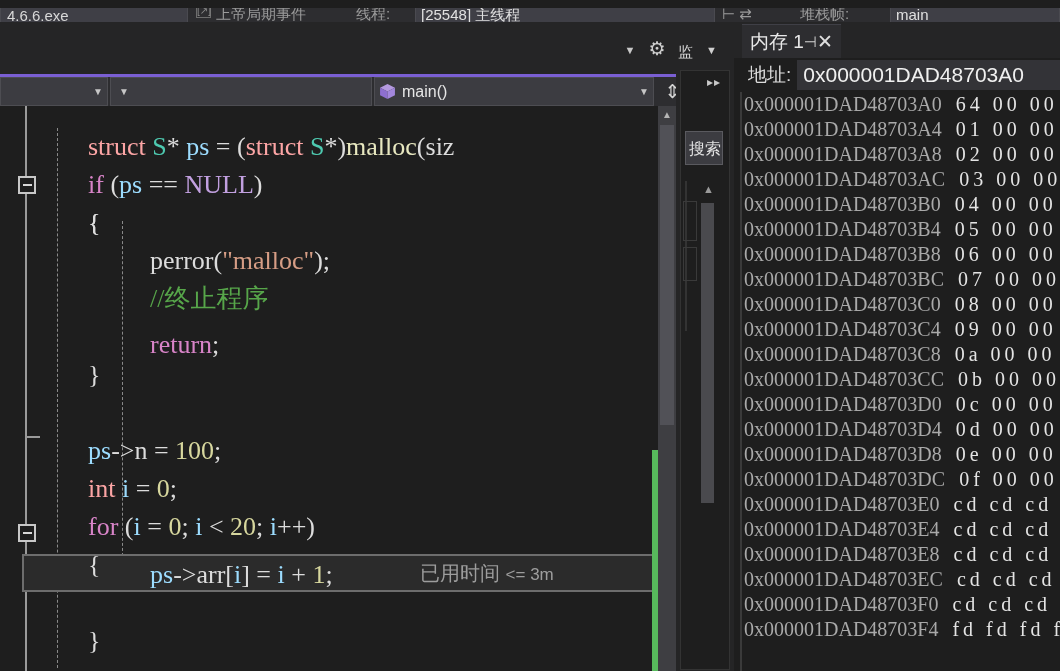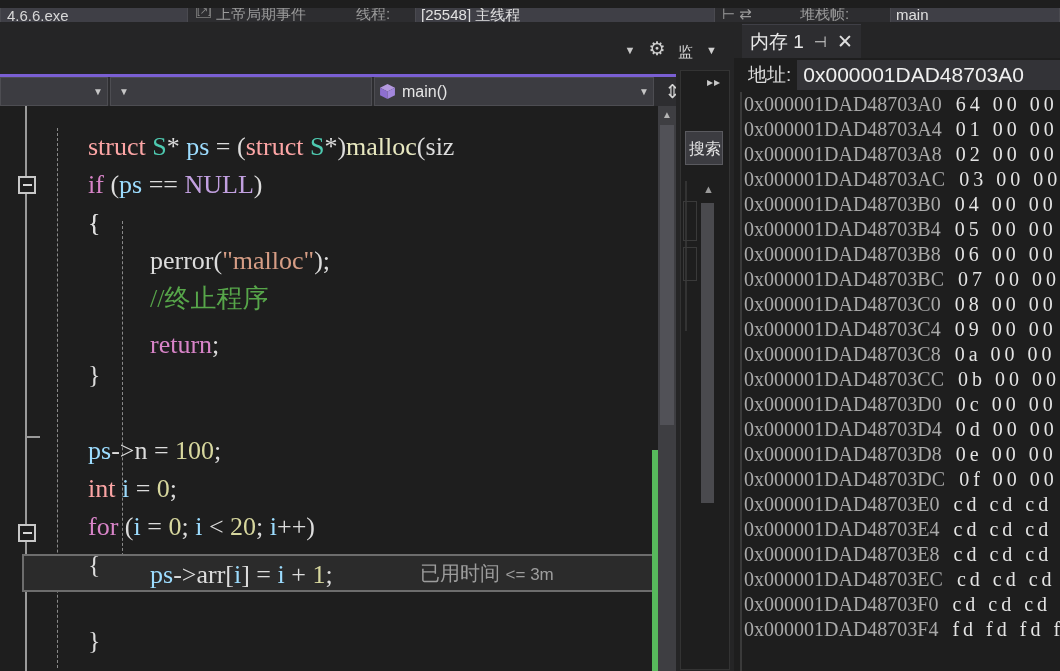--- a/index.html
+++ b/index.html
@@ -204,21 +204,21 @@
     position:absolute; left:734px; top:22px; width:326px; height:649px;
     background:#1e1e1e;
   }
   .mem-tabstrip {
     position:absolute; left:0; top:0; width:326px; height:36px;
     background:#252526;
   }
   .mem-tab {
     position:absolute; left:8px; top:2px; height:34px;
     background:#2d2d30; border-top:1px solid #3f3f46;
-    display:flex; align-items:center; padding:0 8px; gap:10px;
+    display:flex; align-items:center; padding:0 8px; 
   }
   .mem-tab .ttl { color:#e8e8e8; font-size:19px; white-space:nowrap; }
   .mem-tab .pin { color:#d0d0d0; font-size:15px; }
   .mem-tab .cls { color:#e0e0e0; font-size:19px; }
   .mem-addrrow {
     position:absolute; left:0; top:36px; width:326px; height:34px;
     display:flex; align-items:center;
   }
   .mem-addr-lbl {
     color:#dcdcdc; font-size:19px; margin-left:14px; margin-right:6px;

